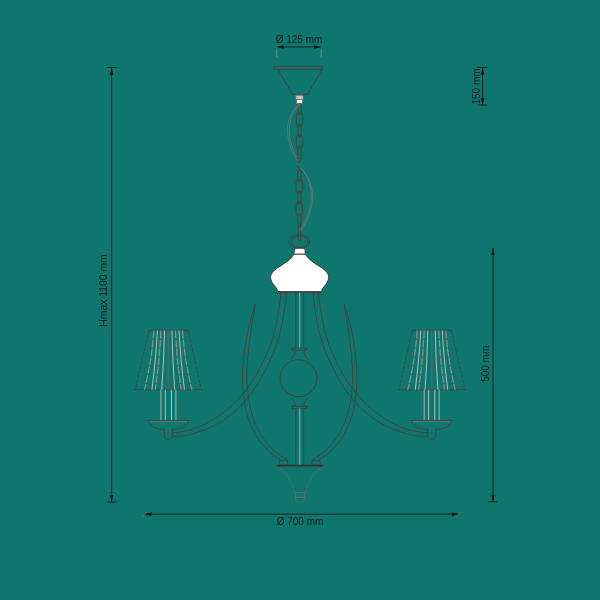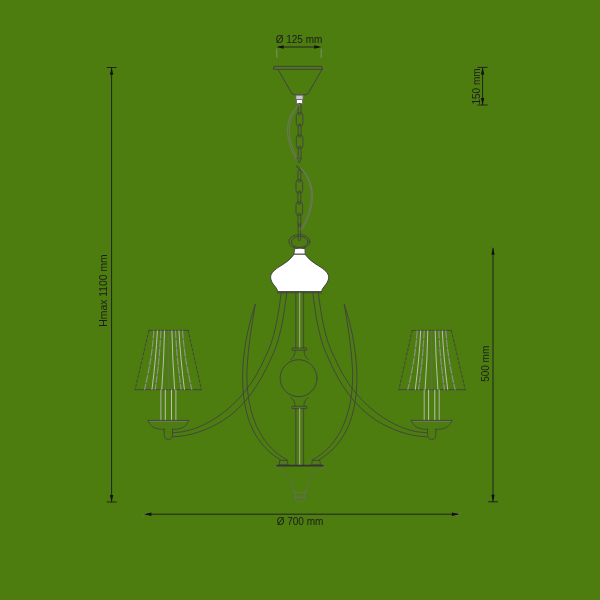--- a/index.html
+++ b/index.html
@@ -1,16 +1,16 @@
 <!DOCTYPE html>
 <html><head>
 <meta charset="utf-8">
 <style>
   html,body{margin:0;padding:0;background:#ffffff;}
-  .page{position:relative;width:600px;height:600px;background:#4d7c0f;overflow:hidden;}
+  .page{position:relative;width:600px;height:600px;background:#0f766e;overflow:hidden;}
   svg{position:absolute;left:0;top:0;}
   text{font-family:"Liberation Sans",sans-serif;fill:#1c1c1c;-webkit-font-smoothing:antialiased;}
 </style>
 </head>
 <body>
 <div class="page">
 <svg width="600" height="600" viewBox="0 0 600 600">
   <g fill="none" stroke-linecap="round" stroke-linejoin="round">
 
   <g>

